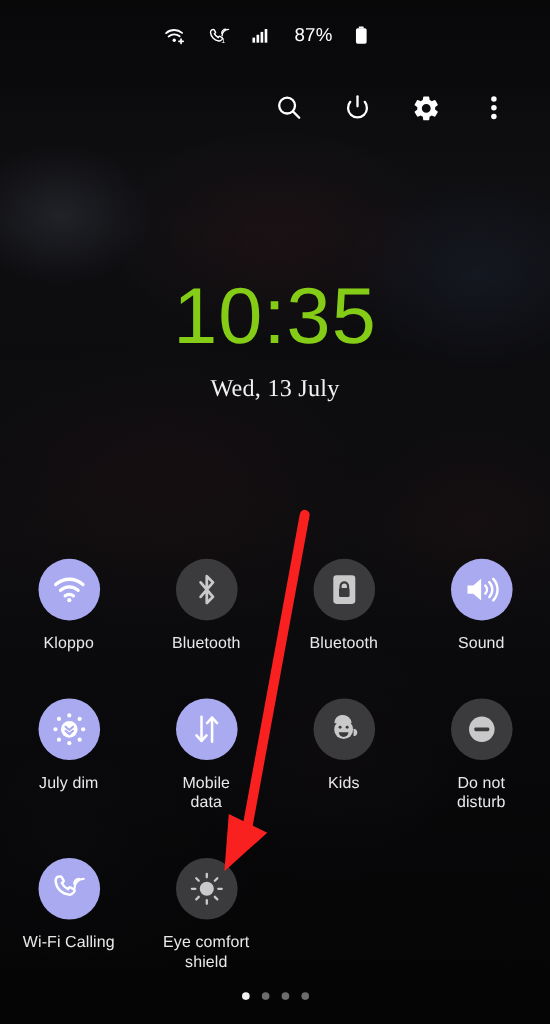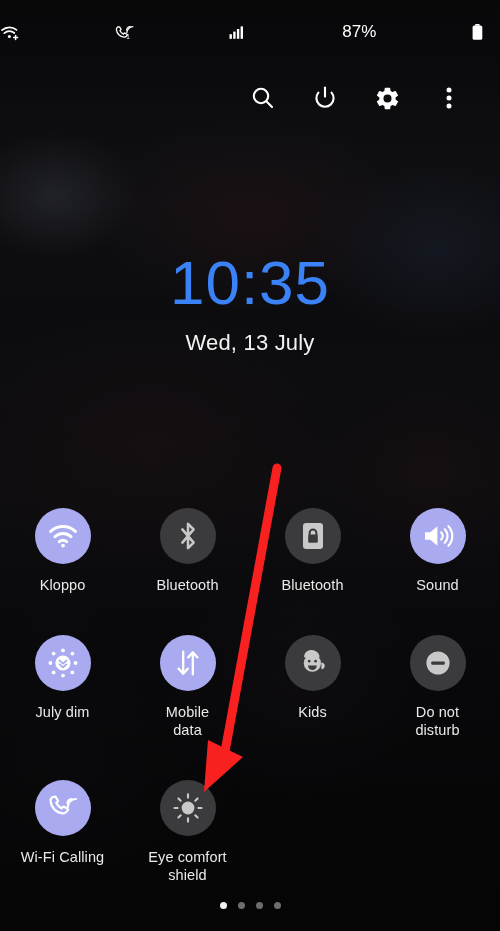--- a/index.html
+++ b/index.html
@@ -23,38 +23,38 @@
       radial-gradient(150px 120px at 430px 470px, rgba(96,34,34,.12), rgba(0,0,0,0) 75%),
       radial-gradient(180px 140px at 300px 690px, rgba(70,46,60,.12), rgba(0,0,0,0) 78%),
       radial-gradient(230px 200px at 60px 760px, rgba(40,40,48,.16), rgba(0,0,0,0) 78%),
       linear-gradient(180deg,#0e0e11 0%,#131317 16%,#0f0f13 34%,#121114 52%,#0c0c0f 72%,#0a0a0c 100%);
   }
   #scrim{ position:absolute; inset:0; background:linear-gradient(180deg, rgba(0,0,0,.45) 0%, rgba(0,0,0,.18) 22%, rgba(0,0,0,.25) 60%, rgba(0,0,0,.55) 100%); }
 
   
   #statusbar{
     position:absolute; top:0; left:0; right:0; height:64px;
-    display:flex; align-items:center; justify-content:space-between;
-    padding-right:16px; gap:5px; z-index:5;
+    display:flex; align-items:center; justify-content:center;
+    padding-right:16px; gap:20px; z-index:5;
   }
   #statusbar .si{ display:flex; align-items:flex-end; }
   #battery-percent{ color:#fff; font-size:17px; letter-spacing:.1px; margin-left:3px; }
 
   
   #toolbar{
     position:absolute; top:74px; right:0; left:0; height:48px;
     display:flex; align-items:center; justify-content:flex-end;
     gap:28px; padding-right:34px; z-index:5;
   }
   #toolbar .tbtn{ width:34px; height:34px; display:flex; align-items:center; justify-content:center; cursor:pointer; }
 
   
   #clock-area{ position:absolute; top:252px; left:0; right:0; text-align:center; z-index:4; }
-  #clock-time{ color:#3b82f6; font-size:62px; font-weight:300; letter-spacing:1px; line-height:1.0; }
-  #clock-date{ color:#f2f2f2; font-size:22px; font-weight:400; margin-top:16px; letter-spacing:.2px; }
+  #clock-time{ color:#84cc16; font-size:72px; font-weight:300; letter-spacing:1px; line-height:1.0; }
+  #clock-date{ color:#f2f2f2; font-size:22px; font-weight:400; margin-top:16px; letter-spacing:.2px;font-family:Liberation Serif, serif; }
 
   
   #quick-grid{
     position:absolute; left:0; right:0; top:508px;
     display:grid; grid-template-columns:repeat(4,1fr); row-gap:40px; z-index:4;
   }
   .tile{ display:flex; flex-direction:column; align-items:center; cursor:pointer; }
   .tile-circle{
     width:56px; height:56px; border-radius:50%;
     display:flex; align-items:center; justify-content:center;

